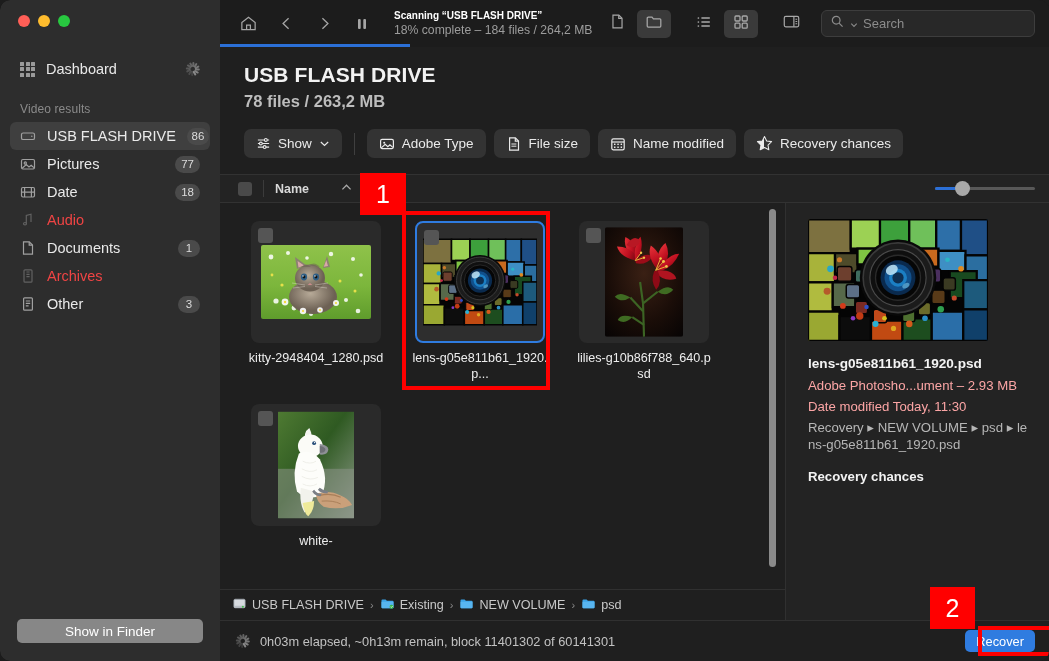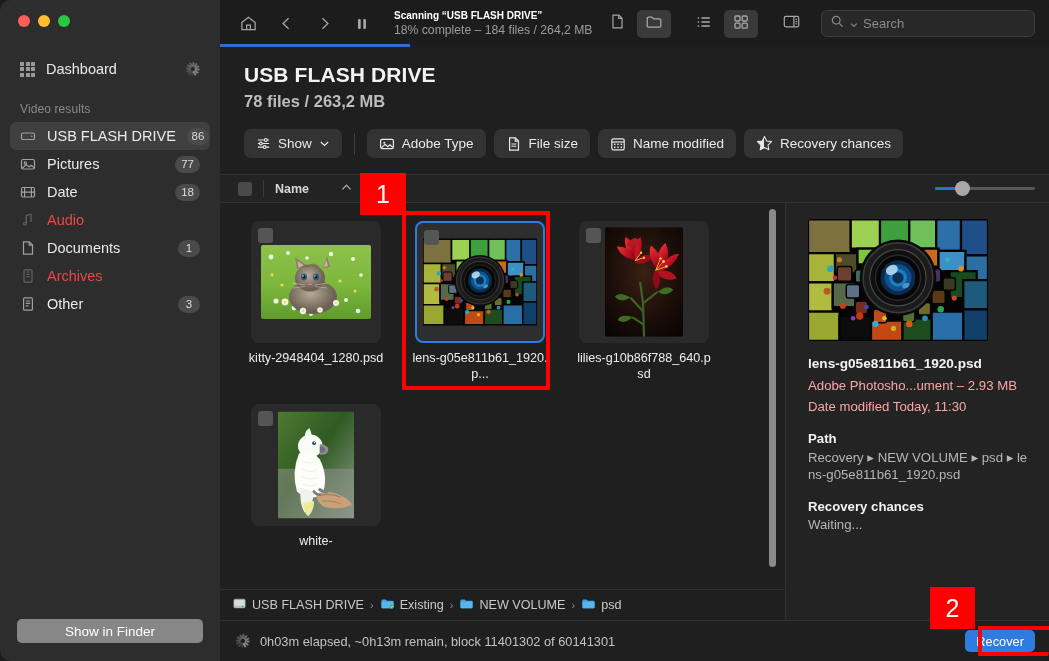--- a/index.html
+++ b/index.html
@@ -1076,24 +1076,22 @@
             <ellipse cx="74.5" cy="45" rx="5.6" ry="4.2" fill="#bfe4f6" opacity="0.85" transform="rotate(-28 74.5 45)"></ellipse>
             <ellipse cx="87" cy="59" rx="3.4" ry="2.2" fill="#7fd0f0" opacity="0.55" transform="rotate(-28 87 59)"></ellipse>
             <circle cx="80" cy="52" r="20" fill="none" stroke="#2a2a2a" stroke-width="1.2"></circle>
           </svg>
         </div>
 
         <div class="dinfo">
           <div class="dtitle">lens-g05e811b61_1920.psd</div>
           <div class="dline">Adobe Photosho...ument – 2.93 MB</div>
           <div class="dline">Date modified  Today, 11:30</div>
-          <div class="dsec">Path</div>
           <div class="dpath">Recovery ▸ NEW VOLUME ▸ psd ▸ lens-g05e811b61_1920.psd</div>
           <div class="dsec">Recovery chances</div>
-          <div class="dwait">Waiting...</div>
         </div>
       </div>
     </div>
 
     <div class="statusbar">
       <span class="spinner-sm" id="status-spinner">
           <i style="transform: rotate(0deg) translate(-50%, 2px); opacity: 0.25;"></i>
           <i style="transform: rotate(30deg) translate(-50%, 2px); opacity: 0.31;"></i>
           <i style="transform: rotate(60deg) translate(-50%, 2px); opacity: 0.38;"></i>
           <i style="transform: rotate(90deg) translate(-50%, 2px); opacity: 0.44;"></i>

